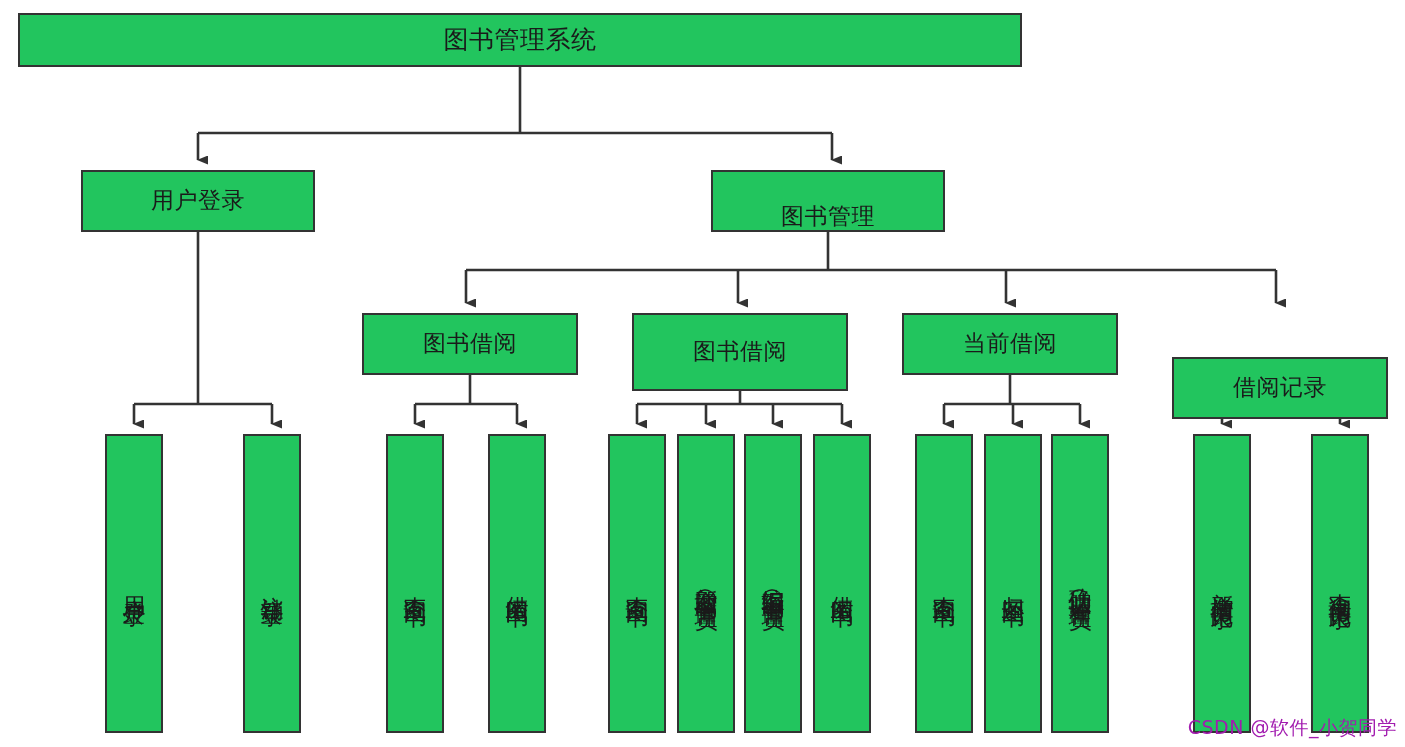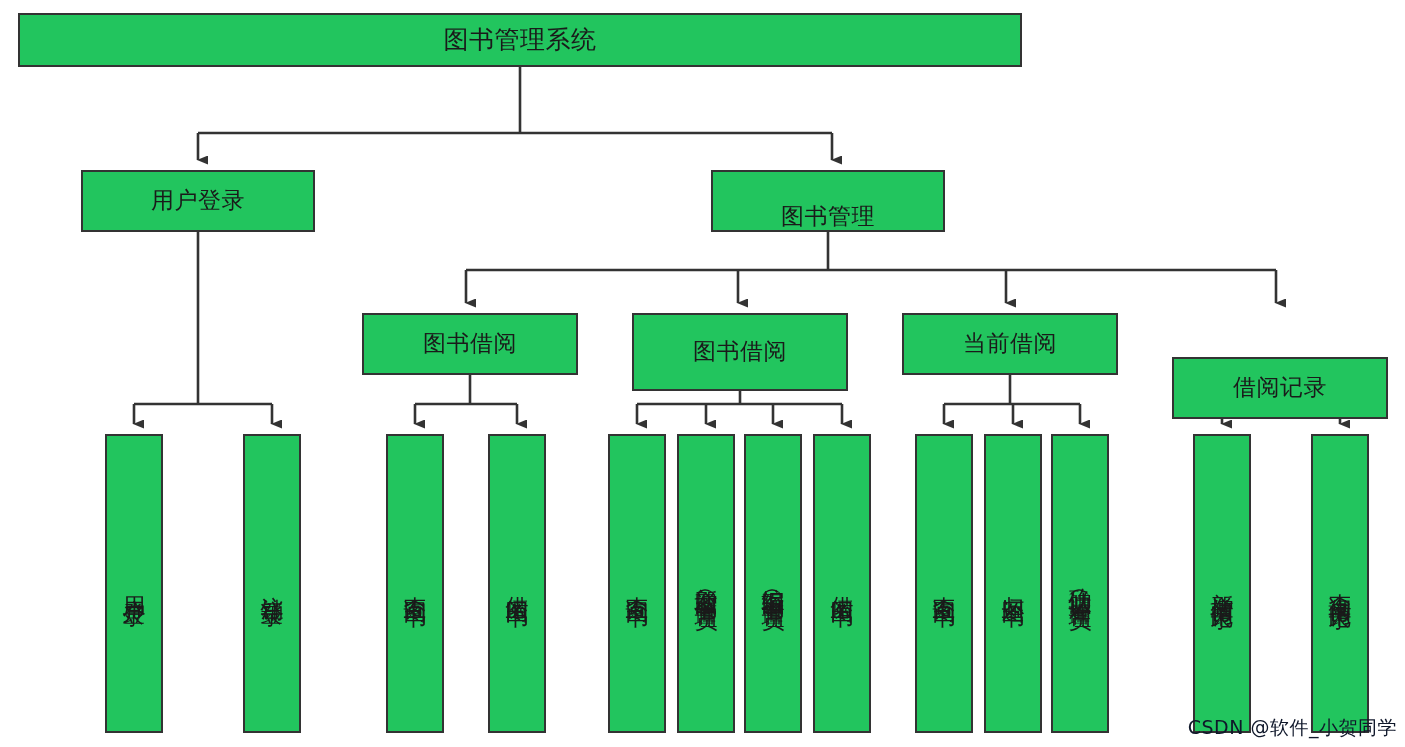--- a/index.html
+++ b/index.html
@@ -61,21 +61,21 @@
     text-orientation: upright;
     letter-spacing: 3px;
     white-space: nowrap;
     line-height: 1;
   }
   #watermark {
     position: absolute;
     right: 8px;
     bottom: 6px;
     font-size: 19px;
-    color: #0f172a;
+    color: #a21caf;
     letter-spacing: 0.5px;
     white-space: nowrap;
     user-select: none;
   }
 </style>
 </head>
 <body>
 
 <div id="diagram-root">
 

